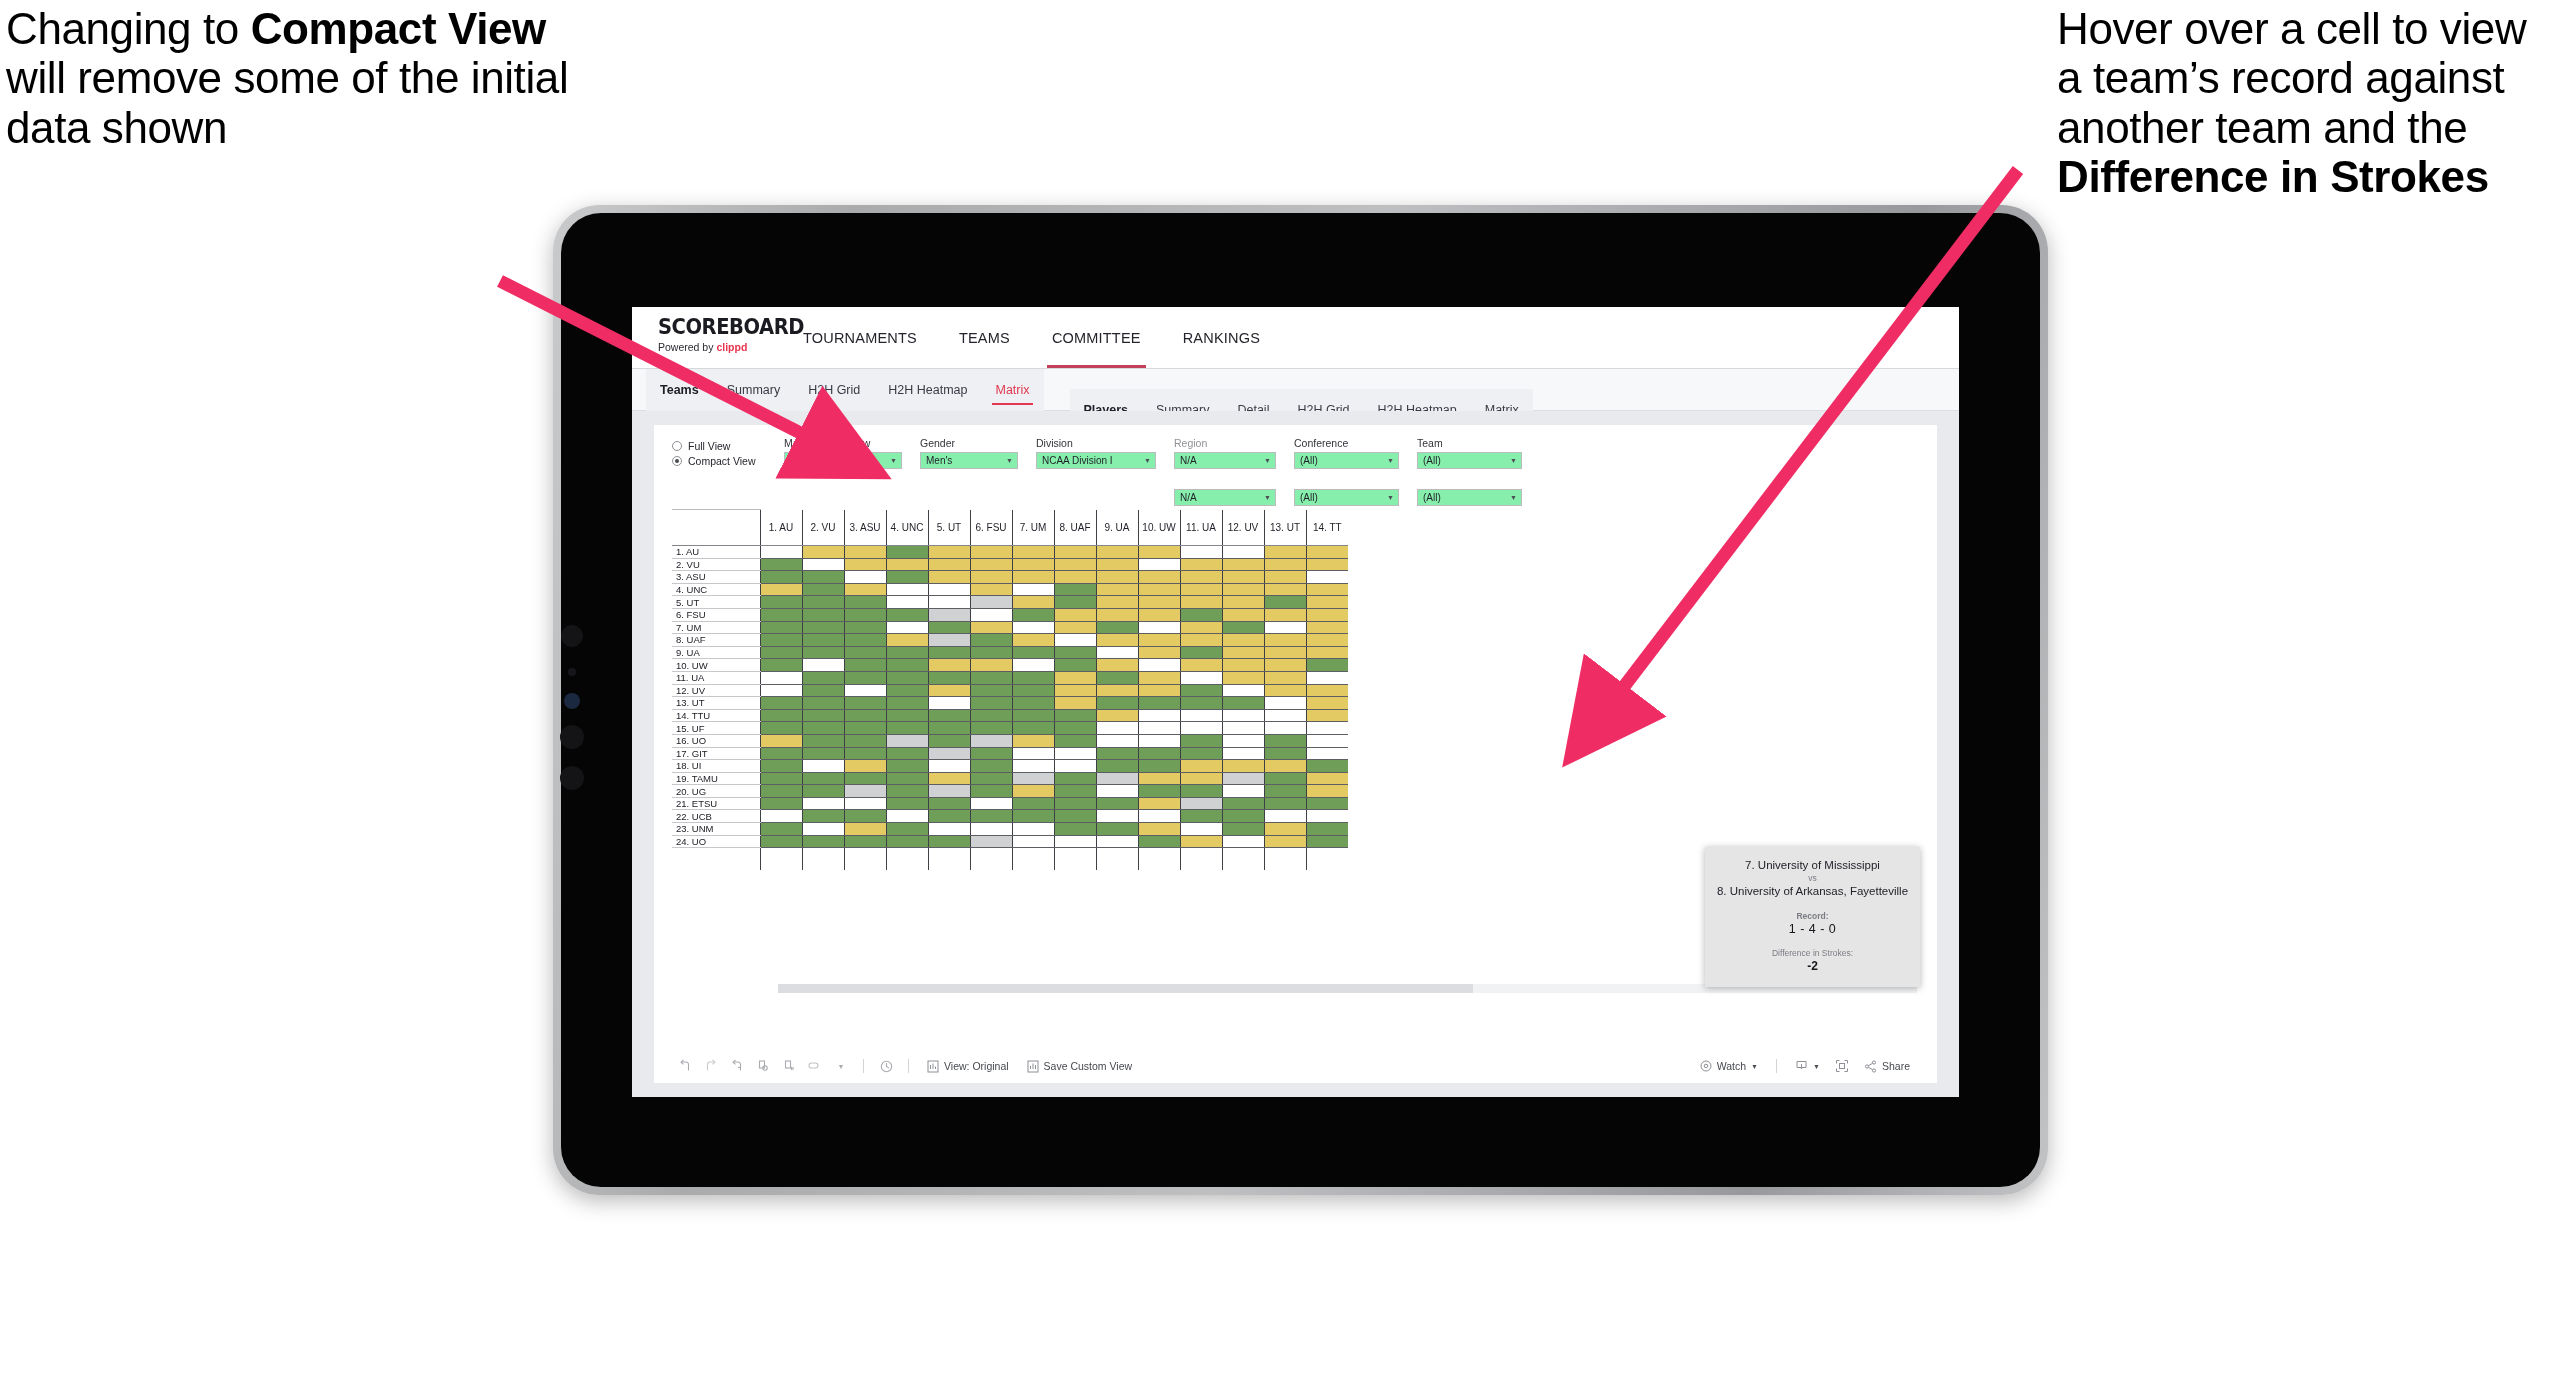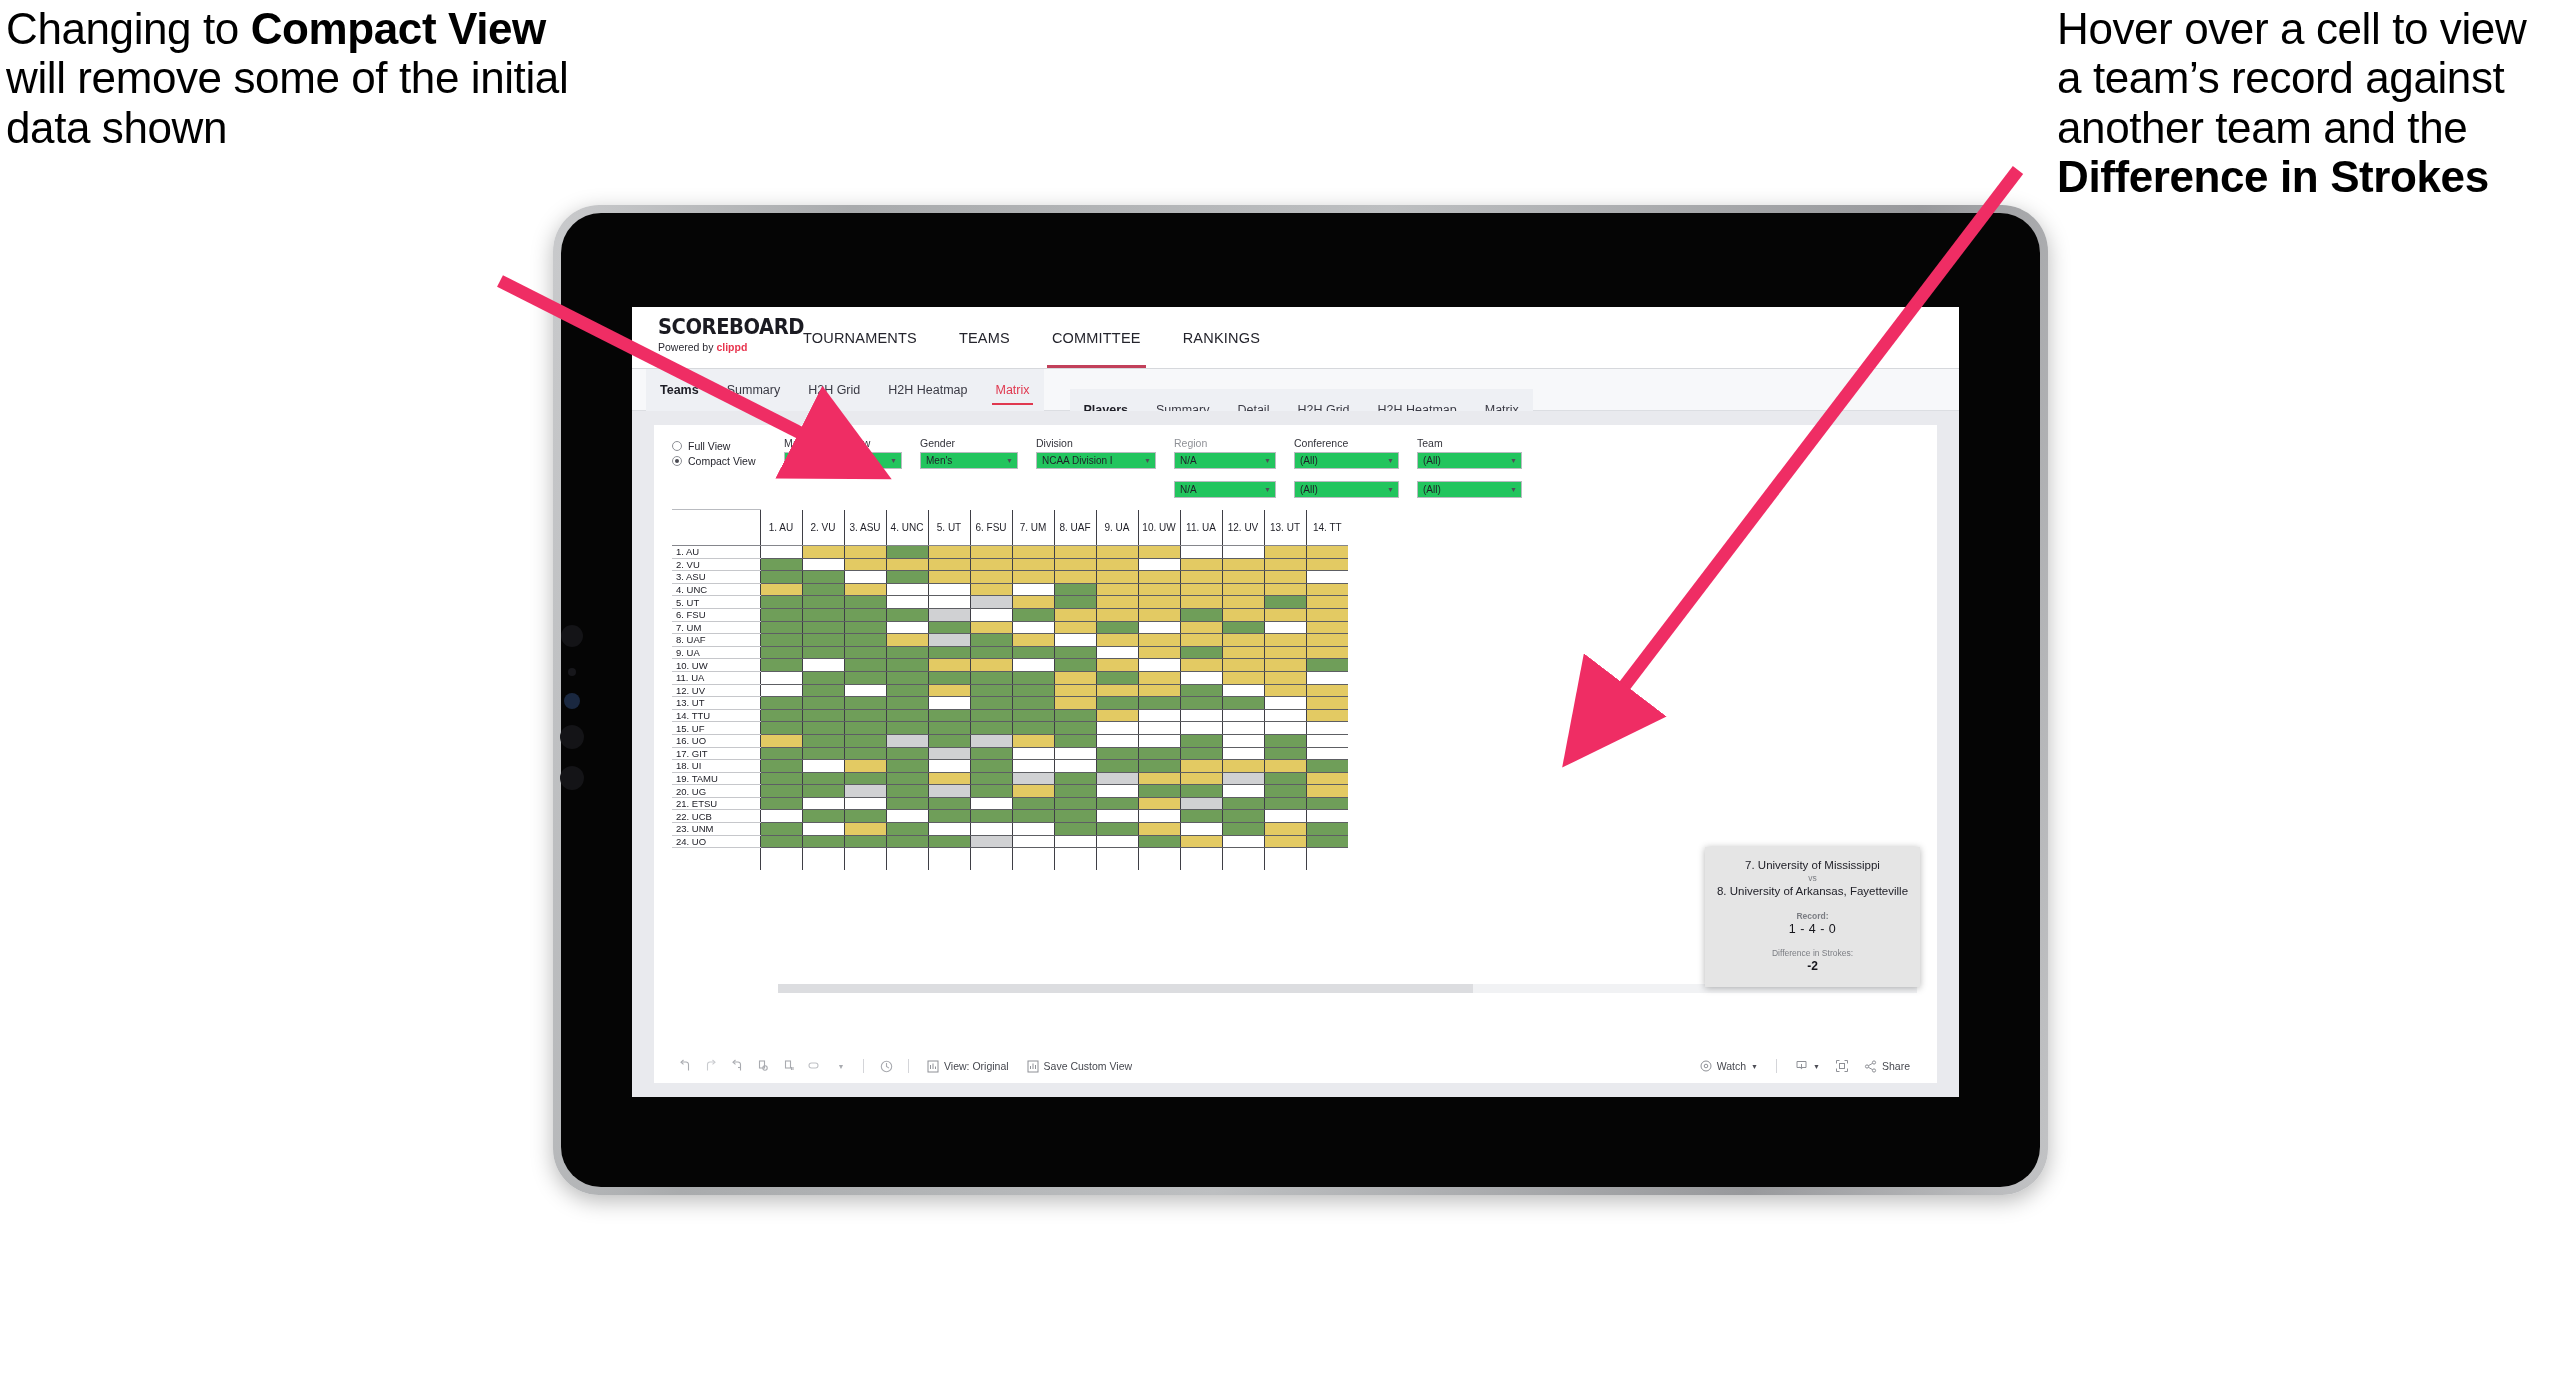--- a/index.html
+++ b/index.html
@@ -120,23 +120,23 @@
     content:''; position:absolute; left:2px; top:2px; width:4px; height:4px;
     border-radius:50%; background:#4a4a52;
   }
   .radio-label { font-size:10.5px; color:#26262e; }
   .fgroup { margin-right: 18px; }
   .fgroup.w1 { width:118px } .fgroup.w2 { width:98px } .fgroup.w3 { width:120px }
   .fgroup.w4 { width:102px } .fgroup.w5 { width:105px } .fgroup.w6 { width:105px }
   .flabel { font-size:10.5px; color:#33333b; margin-bottom:3px; }
   .flabel.mute { color:#8f9197; }
   .fsel {
-    border:1px solid #b9bbc0; background:#22c55e; height:17px;
+    border:1px solid #b9bbc0; background:#86efac; height:17px;
     display:flex; align-items:center; justify-content:space-between;
-    padding: 0 4px 0 5px; font-size:10px; color:#1f1f27; margin-bottom:12px;
+    padding: 0 4px 0 5px; font-size:10px; color:#1f1f27; margin-bottom:20px;
   }
   .fsel .cv { overflow:hidden; white-space:nowrap; }
   .caret { font-size:7px; color:#4e4e56; }
 
   
   #matrix-wrap { position:absolute; left:18px; top:84px; right:10px; bottom:38px; }
   table.mx { border-collapse: collapse; table-layout: fixed; }
   table.mx td, table.mx th { padding:0; }
   .mx .hcorner { width:88px; }
   .mx thead th {

